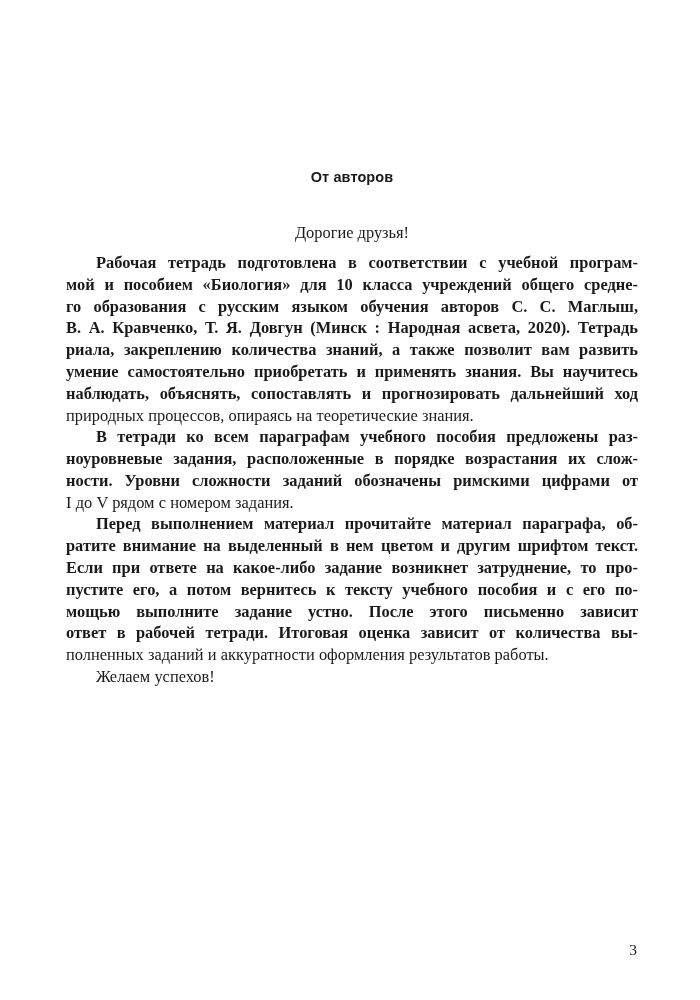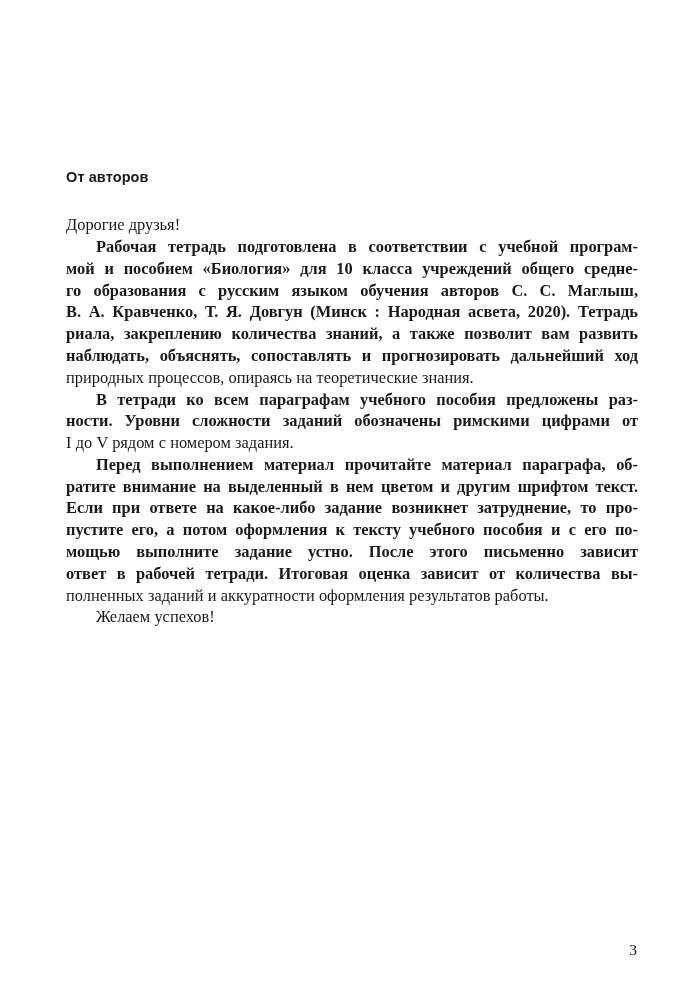--- a/index.html
+++ b/index.html
@@ -30,31 +30,31 @@
     left: 66px;
     top: 168px;
     width: 572px;
   }
 
   .section-title {
     font-family: "Liberation Sans", "DejaVu Sans", sans-serif;
     font-weight: bold;
     font-size: 14.5px;
     letter-spacing: 0.1px;
-    text-align: left;
+    text-align: center;
     margin: 0;
     line-height: 1.25;
     color: #1a1a1a;
   }
 
   .salutation {
-    text-align: left;
+    text-align: center;
     font-size: 16.4px;
     line-height: 21.8px;
-    margin: 0;
+    margin: 8px;
     padding-top: 28px;
   }
 
   .para {
     font-size: 16.4px;
     line-height: 21.8px;
     margin: 0;
     text-align: justify;
     text-align-last: left;
     text-indent: 0;
@@ -103,35 +103,37 @@
     <h1 class="section-title">От авторов</h1>
 
     <p class="salutation">Дорогие друзья!</p>
 
     <div class="para">
       <span class="line j indent">Рабочая тетрадь подготовлена в соответствии с учебной програм-</span>
       <span class="line j">мой и пособием «Биология» для 10 класса учреждений общего средне-</span>
       <span class="line j">го образования с русским языком обучения авторов С. С. Маглыш,</span>
       <span class="line j">В. А. Кравченко, Т. Я. Довгун (Минск : Народная асвета, 2020). Тетрадь</span>
       <span class="line j">риала, закреплению количества знаний, а также позволит вам развить</span>
+      <span class="line j">умение самостоятельно приобретать и применять знания. Вы научитесь</span>
       <span class="line j">наблюдать, объяснять, сопоставлять и прогнозировать дальнейший ход</span>
       <span class="line last">природных процессов, опираясь на теоретические знания.</span>
     </div>
 
     <div class="para">
       <span class="line j indent">В тетради ко всем параграфам учебного пособия предложены раз-</span>
+      <span class="line j">ноуровневые задания, расположенные в порядке возрастания их слож-</span>
       <span class="line j">ности. Уровни сложности заданий обозначены римскими цифрами от</span>
       <span class="line last">I до V рядом с номером задания.</span>
     </div>
 
     <div class="para">
       <span class="line j indent">Перед выполнением материал прочитайте материал параграфа, об-</span>
       <span class="line j">ратите внимание на выделенный в нем цветом и другим шрифтом текст.</span>
       <span class="line j">Если при ответе на какое-либо задание возникнет затруднение, то про-</span>
-      <span class="line j">пустите его, а потом оформления к тексту учебного пособия и с его по-</span>
+      <span class="line j">пустите его, а потом вернитесь к тексту учебного пособия и с его по-</span>
       <span class="line j">мощью выполните задание устно. После этого письменно зависит</span>
       <span class="line j">ответ в рабочей тетради. Итоговая оценка зависит от количества вы-</span>
       <span class="line last">полненных заданий и аккуратности оформления результатов работы.</span>
     </div>
 
     <div class="para">
       <span class="line last indent">Желаем успехов!</span>
     </div>
 
   </div>

